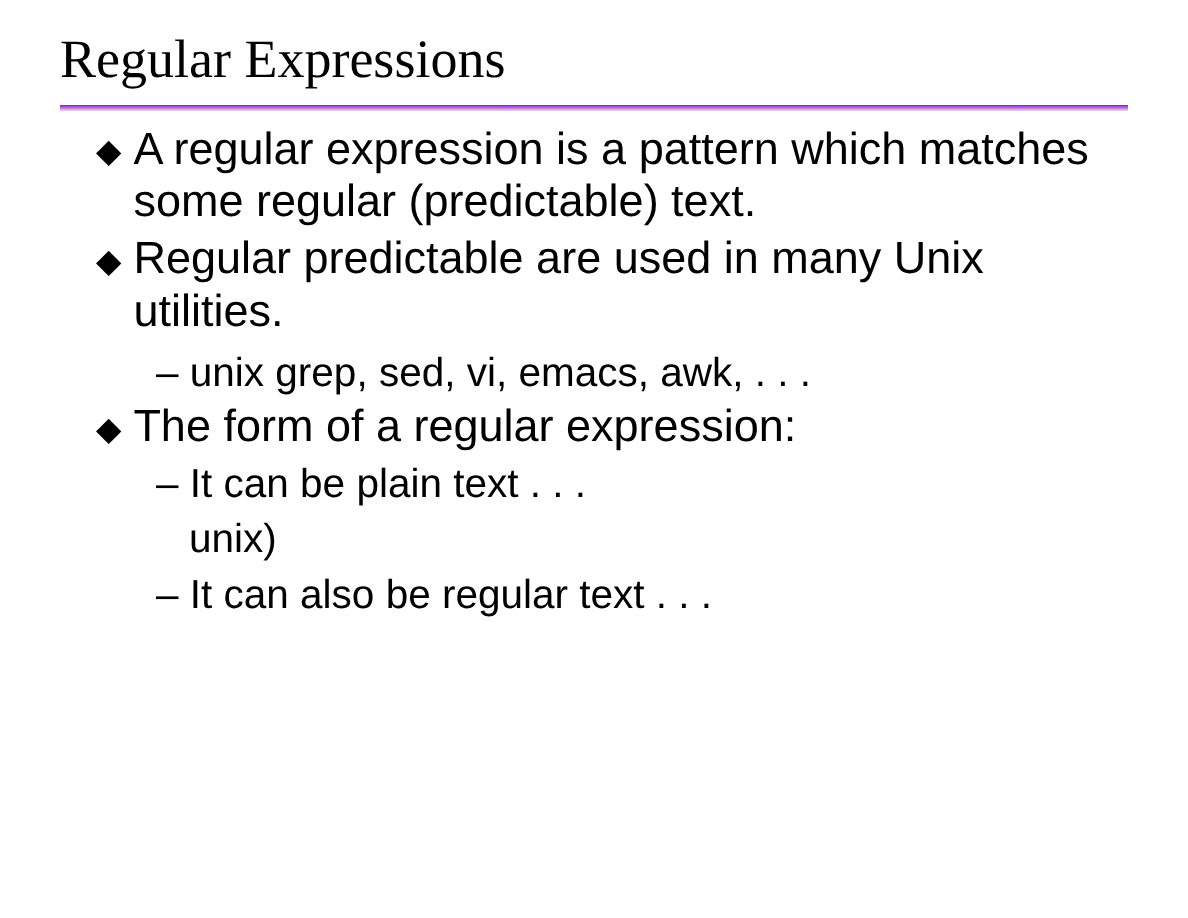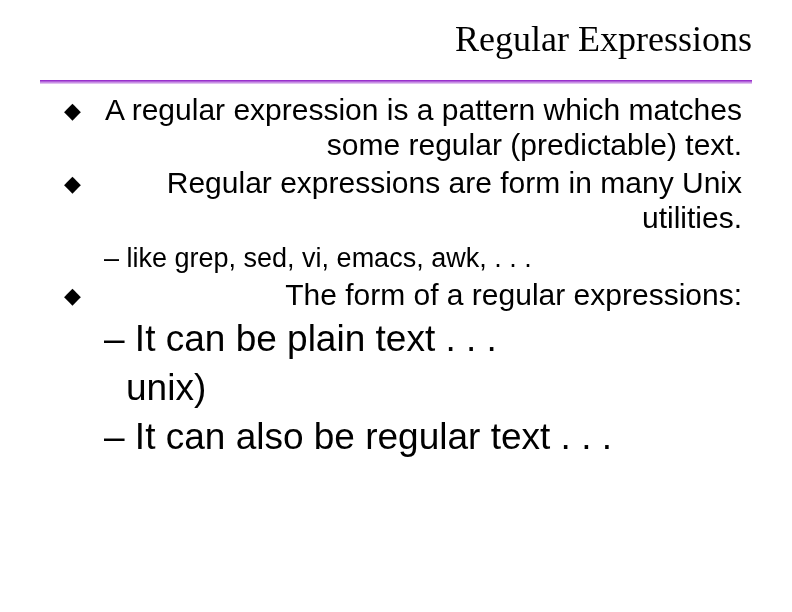--- a/index.html
+++ b/index.html
@@ -7,50 +7,50 @@
   .slide {
     width: 792px;
     height: 612px;
     padding: 18px 40px 20px 40px;
     position: relative;
   }
   .title {
     font-family: "Times New Roman", Times, serif;
     font-size: 36px;
     font-weight: 400;
-    text-align: right;
-    margin-bottom: 20px;
+    text-align: left;
+    margin-bottom: 10px;
   }
   .divider {
     height: 4px;
     background: linear-gradient(to bottom, rgba(128,0,192,0.9), rgba(128,0,192,0.15));
     margin: 0 0 8px 0;
   }
   .body { padding: 0 10px 0 24px; }
   .level1 {
     font-size: 30px;
     line-height: 1.18;
     margin: 2px 0 2px 0;
     display: flex;
   }
   .level1 .diamond {
     font-size: 22px;
     margin-right: 8px;
     margin-top: 6px;
     flex: 0 0 auto;
   }
-  .level1 .txt { flex: 1 1 auto; text-align: right; }
+  .level1 .txt { flex: 1 1 auto; }
   .level2 {
     font-size: 27px;
     line-height: 1.22;
     margin: 6px 0 2px 40px;
   }
   .level2 .dash { display: inline; }
   .level3 {
-    font-size: 37px;
+    font-size: 27px;
     line-height: 1.22;
     margin: 4px 0 2px 40px;
   }
   .indent-sub {
     margin-left: 62px;
   }
 </style>
 </head>
 <body>
 
@@ -61,30 +61,30 @@
 
   <div class="body">
 
     <div class="level1">
       <span class="diamond">◆</span>
       <span class="txt">A regular expression is a pattern which matches some regular (predictable) text.</span>
     </div>
 
     <div class="level1">
       <span class="diamond">◆</span>
-      <span class="txt">Regular expressions are form in many Unix utilities.</span>
+      <span class="txt">Regular predictable are used in many Unix utilities.</span>
     </div>
 
     <div class="level2">
-      <span class="dash">– like grep, sed, vi, emacs, awk, . . .</span>
+      <span class="dash">– unix grep, sed, vi, emacs, awk, . . .</span>
     </div>
 
     <div class="level1">
       <span class="diamond">◆</span>
-      <span class="txt">The form of a regular expressions:</span>
+      <span class="txt">The form of a regular expression:</span>
     </div>
 
     <div class="level3">
       <span>– It can be plain text . . .</span>
     </div>
 
     <div class="level3 indent-sub">
       <span>unix)</span>
     </div>
 

